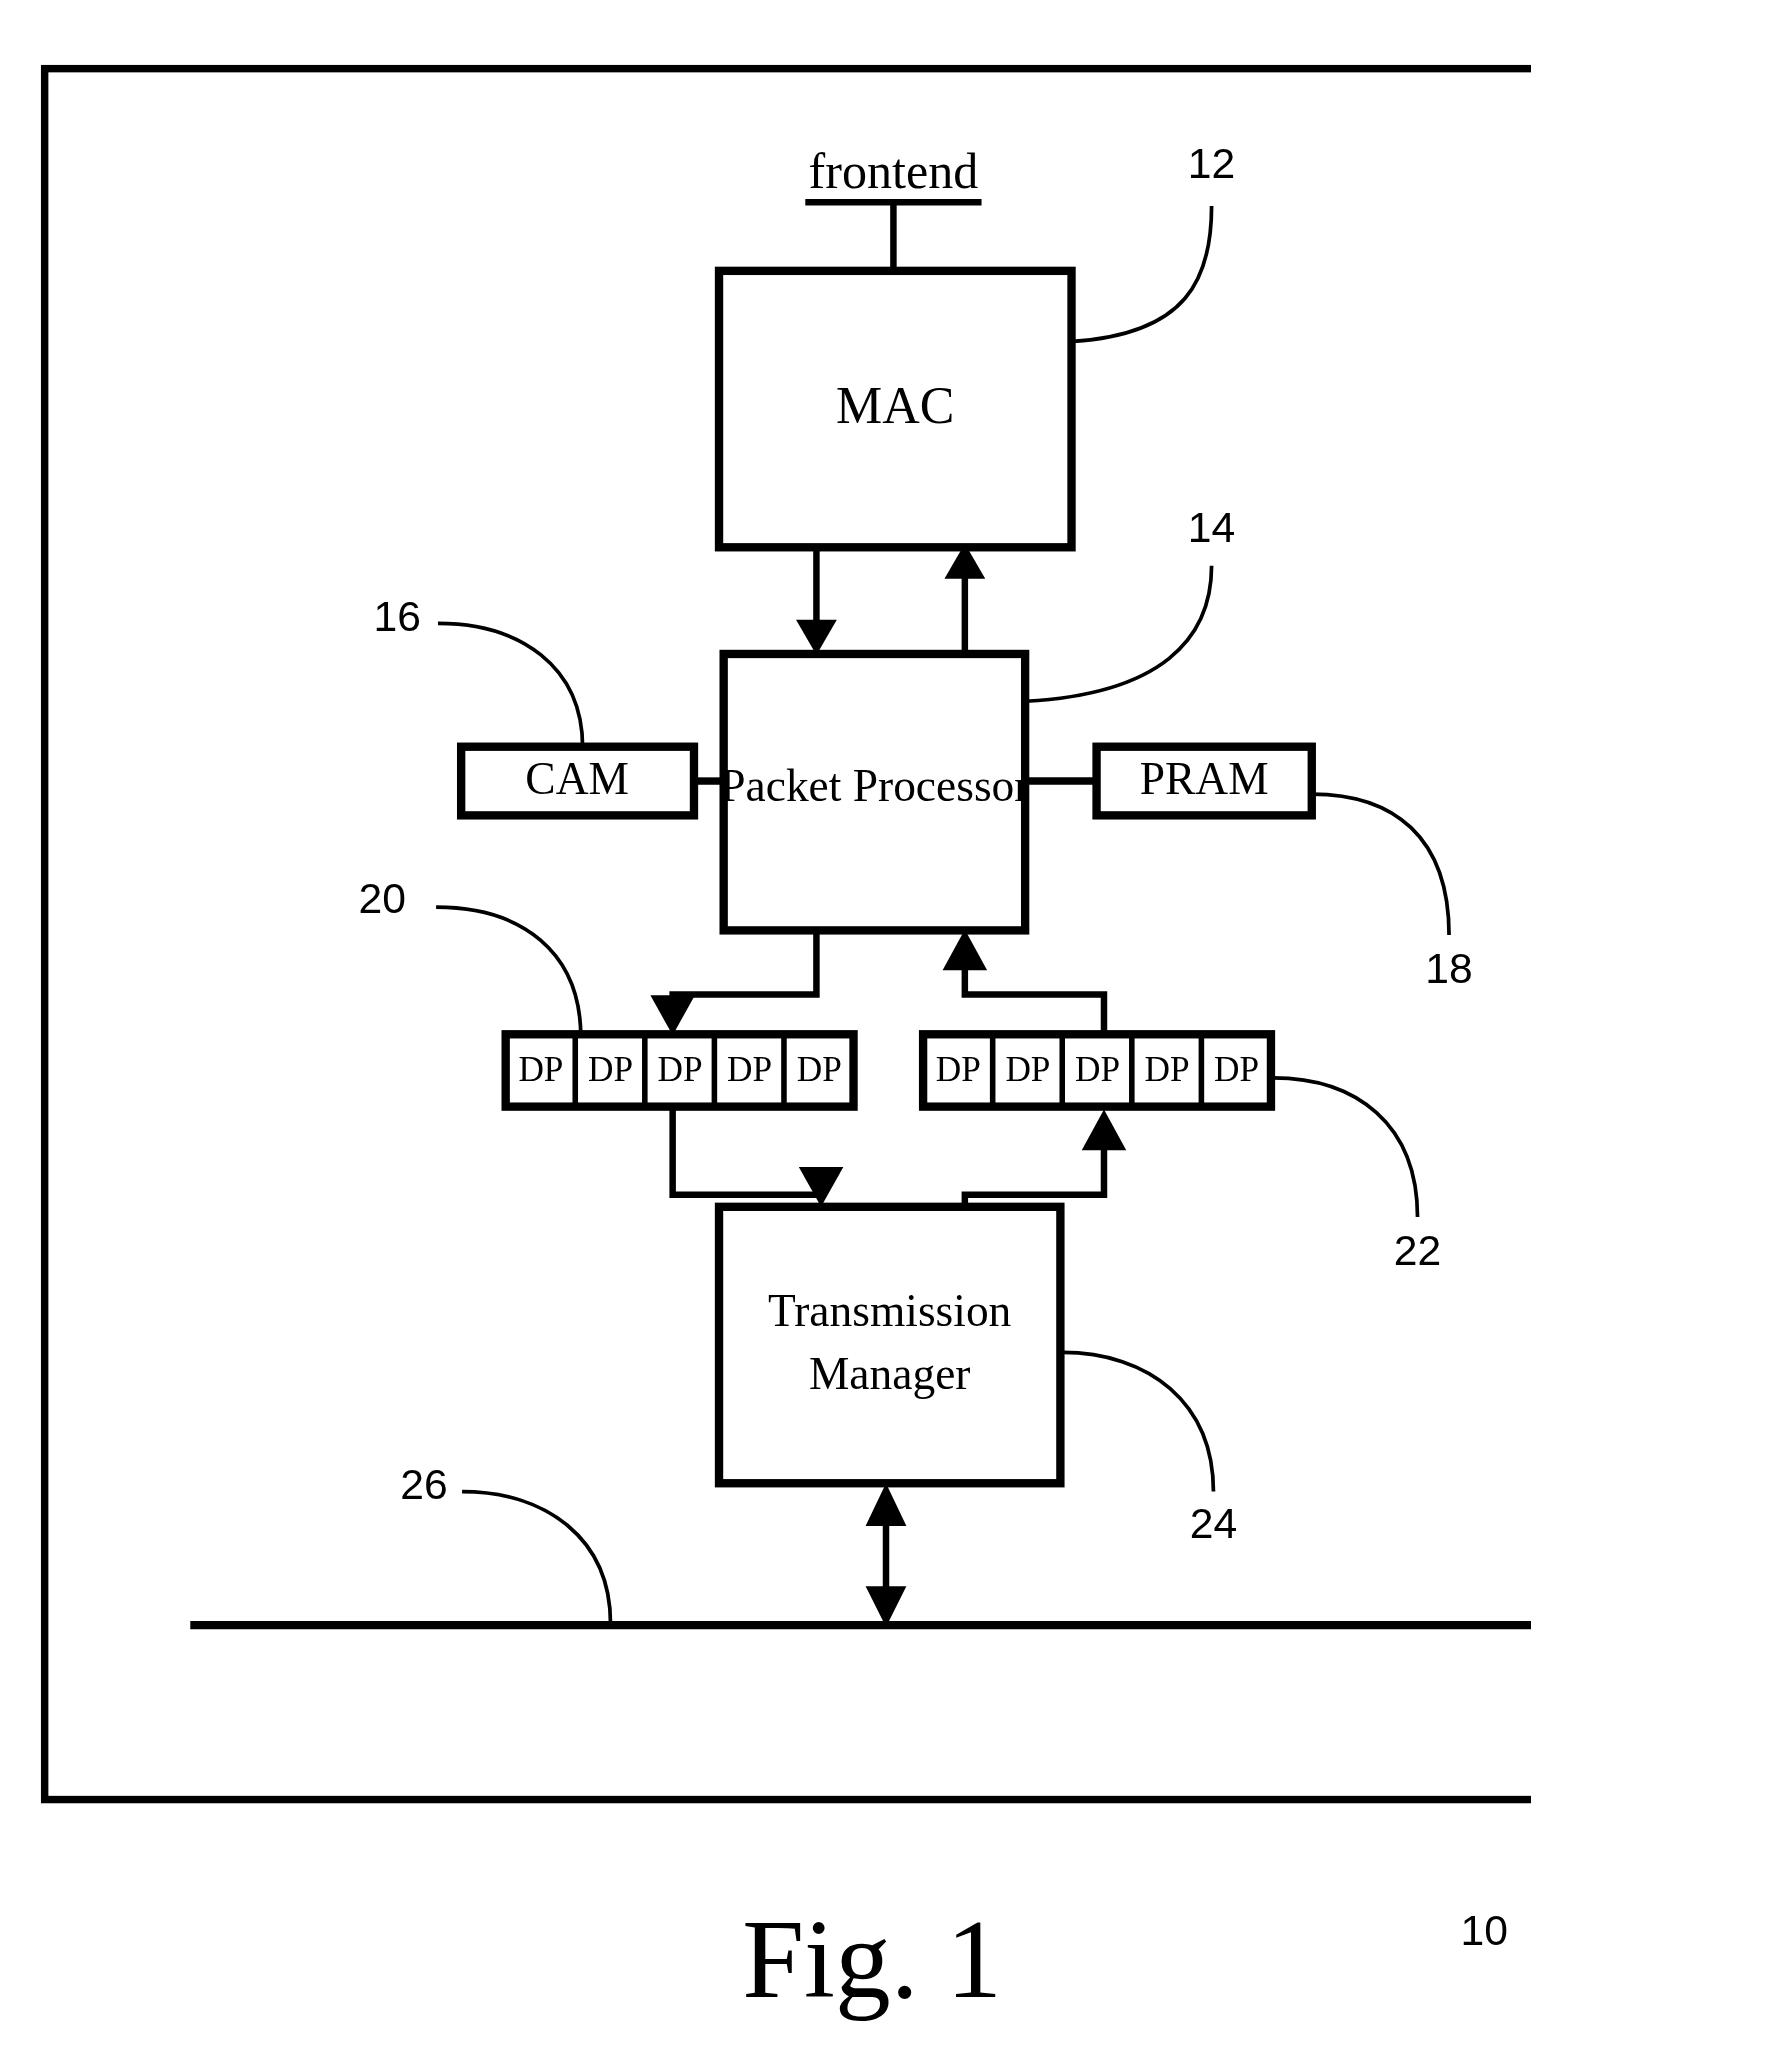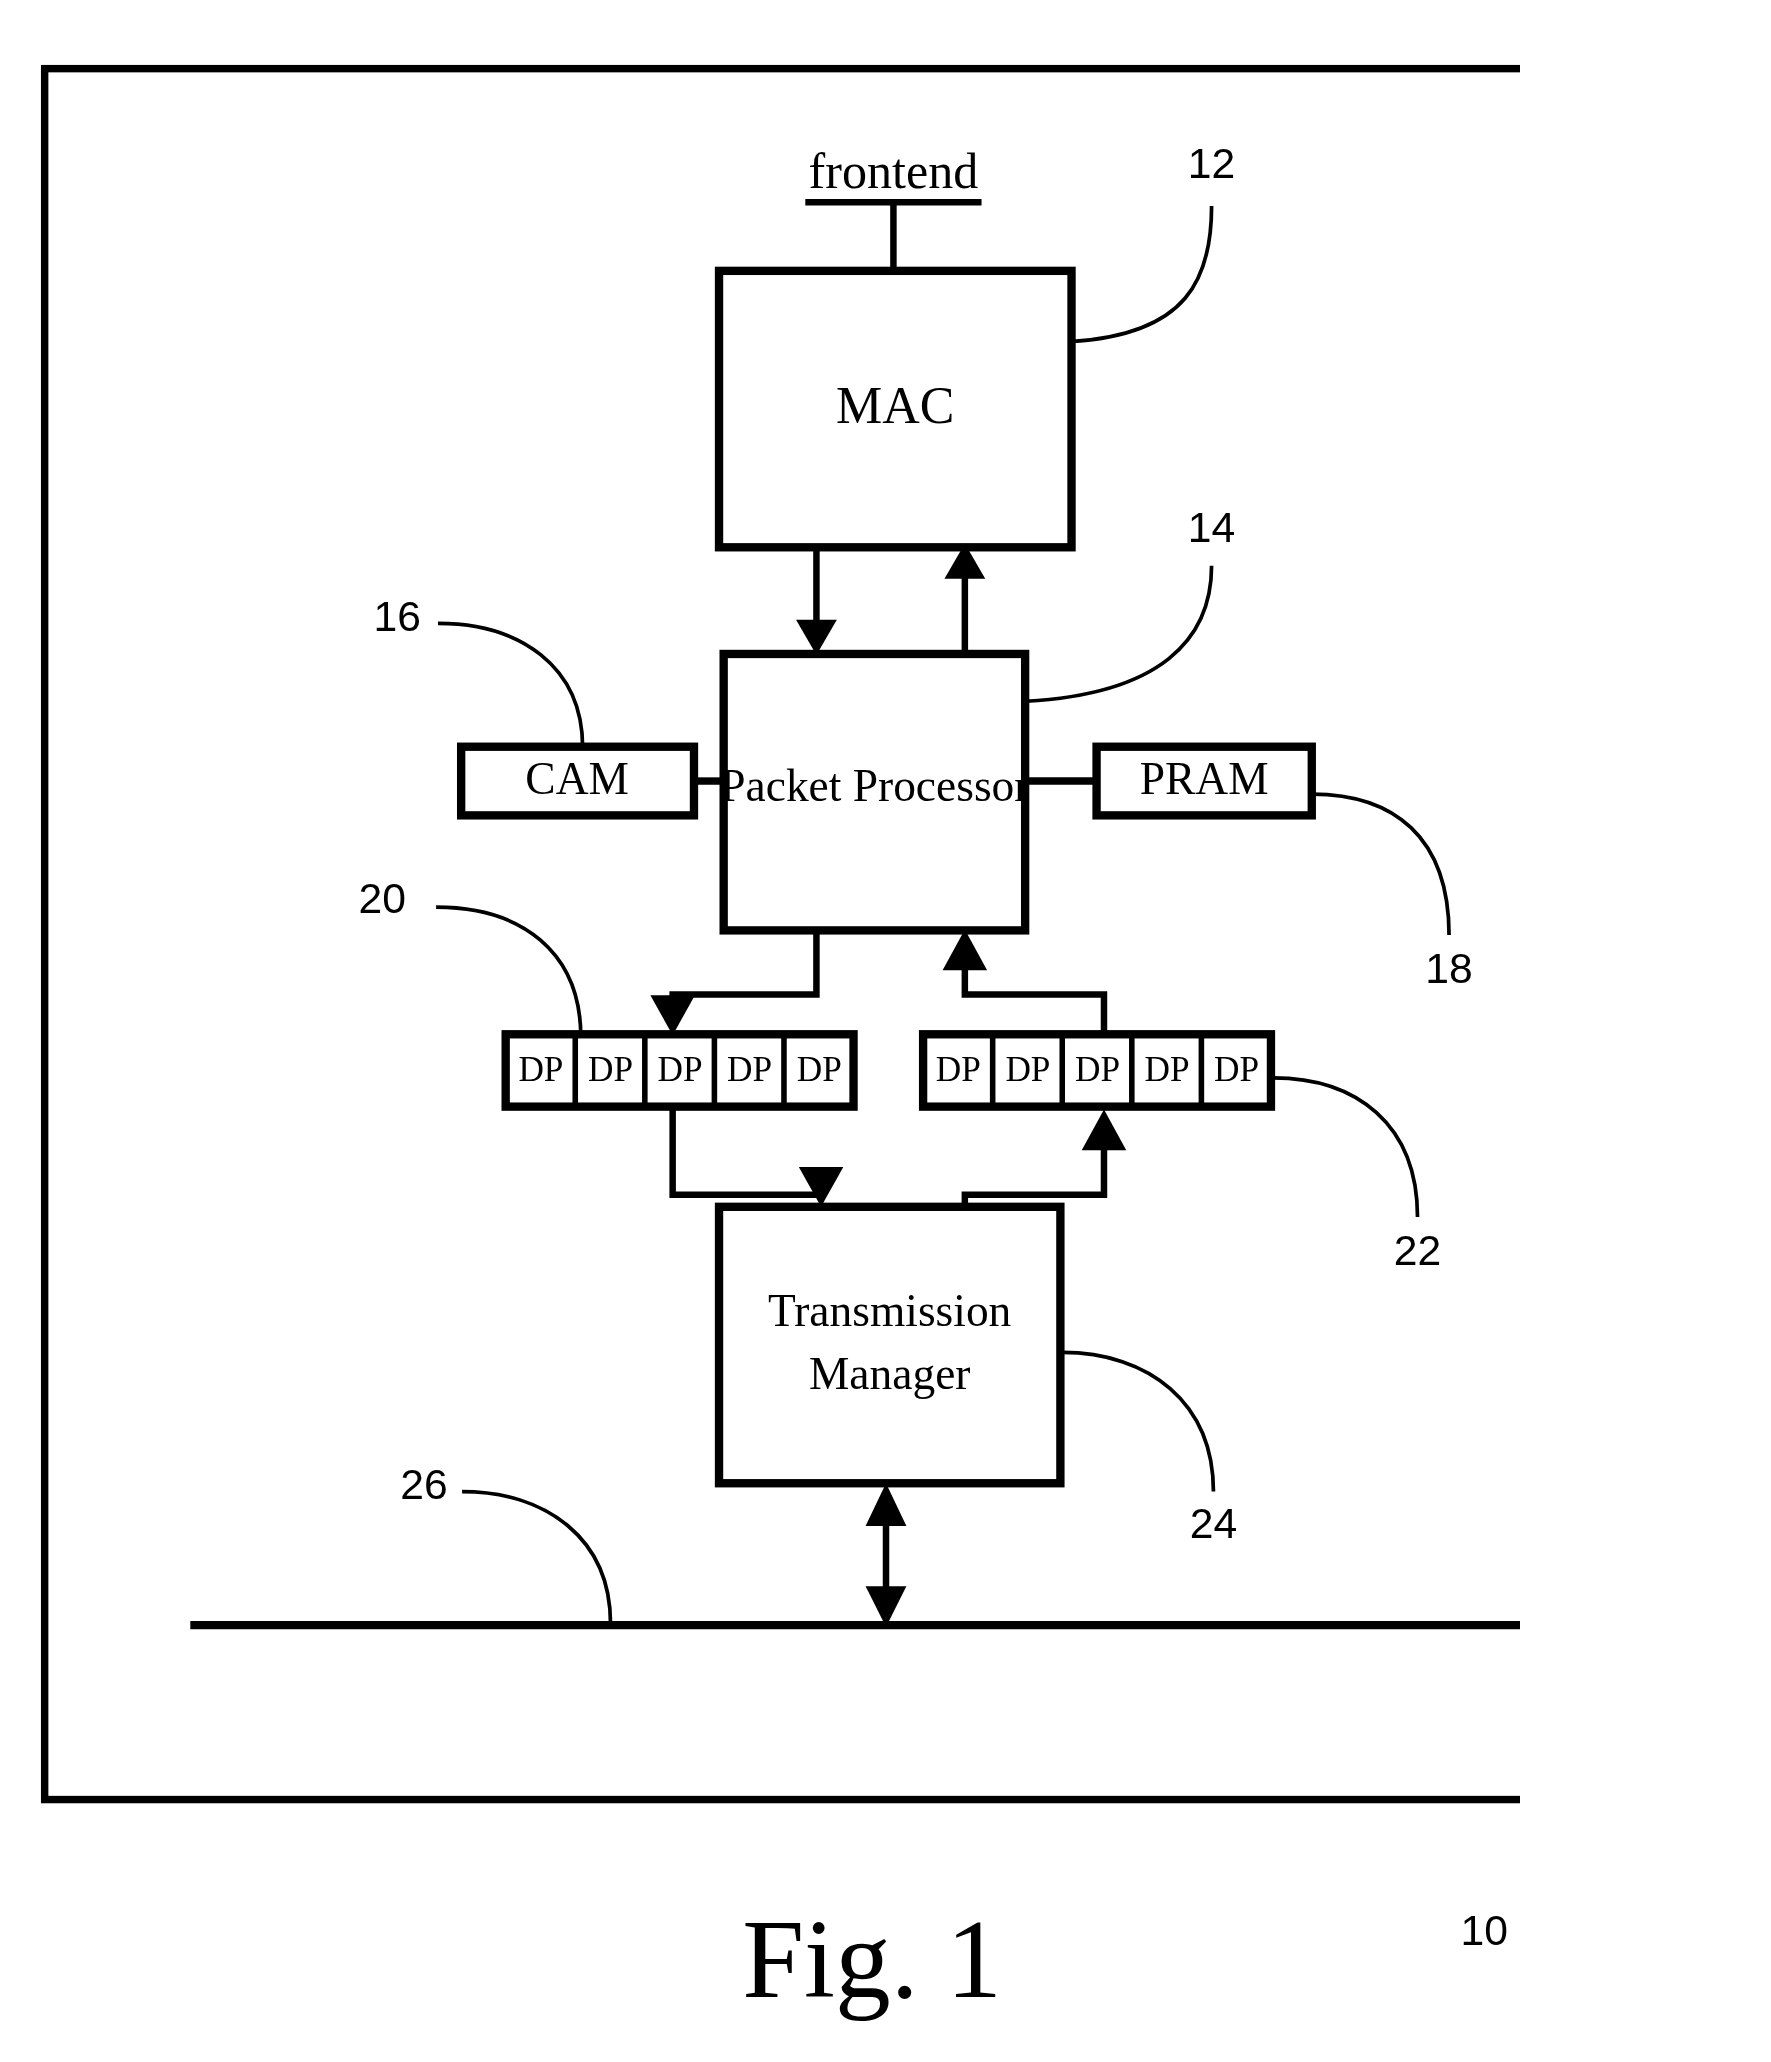--- a/index.html
+++ b/index.html
@@ -7,20 +7,21 @@
     padding: 0;
     background: #ffffff;
   }
   #page {
     position: relative;
     width: 1520px;
     height: 2063px;
     background: #ffffff;
     overflow: hidden;
     font-family: "Liberation Serif", serif;
+    padding-left: 11px;
   }
   #figure-svg {
     position: absolute;
     left: 0;
     top: 0;
     width: 1772px;
     height: 2063px;
   }
   .blk-label {
     font-family: "Liberation Serif", serif;

